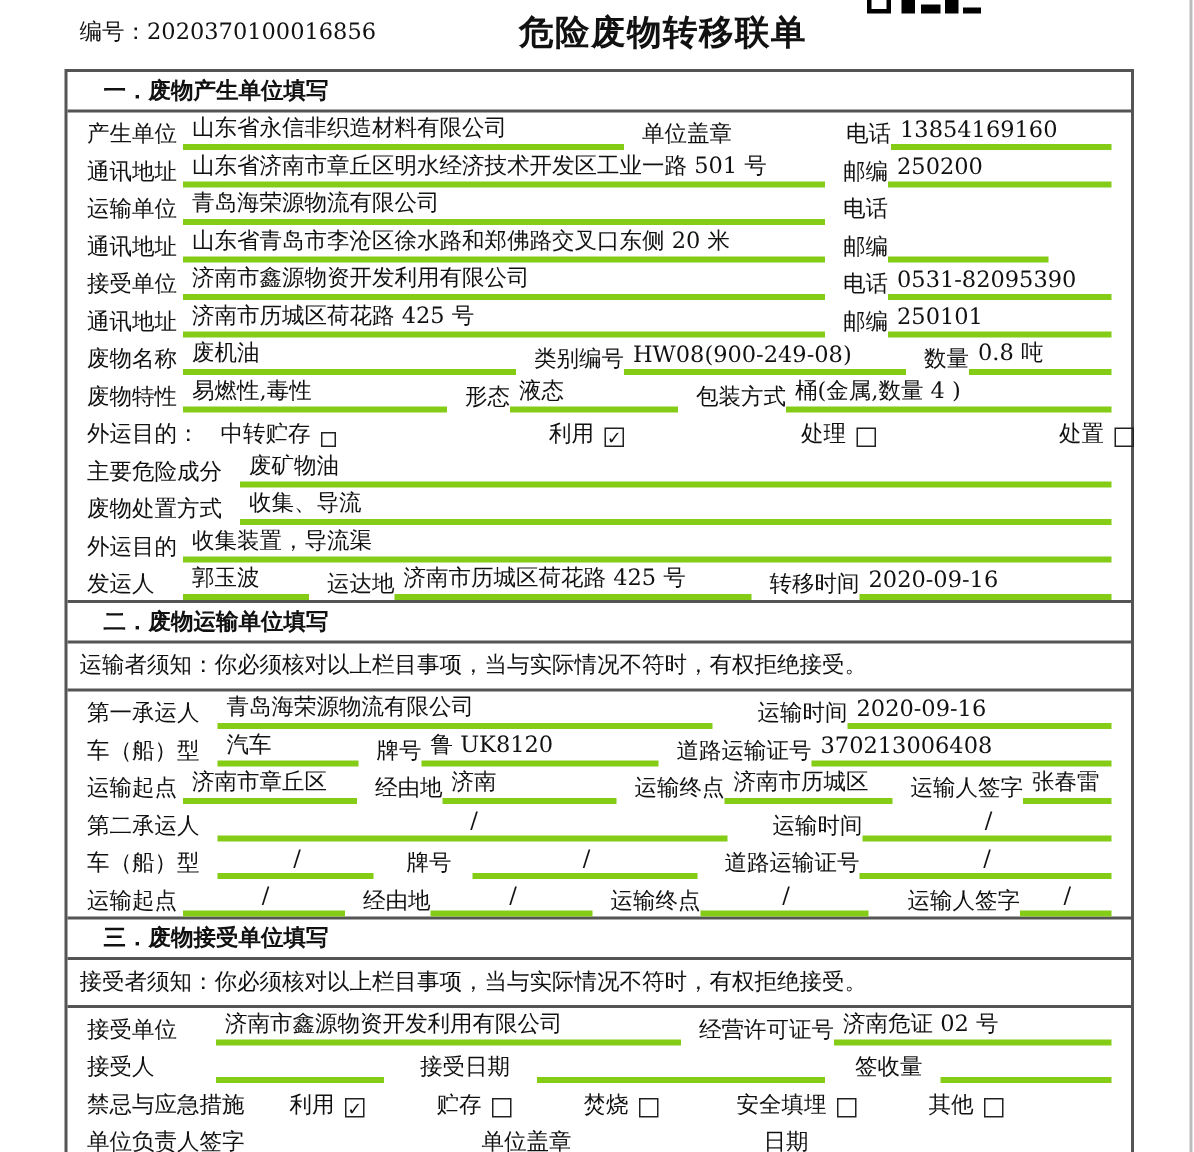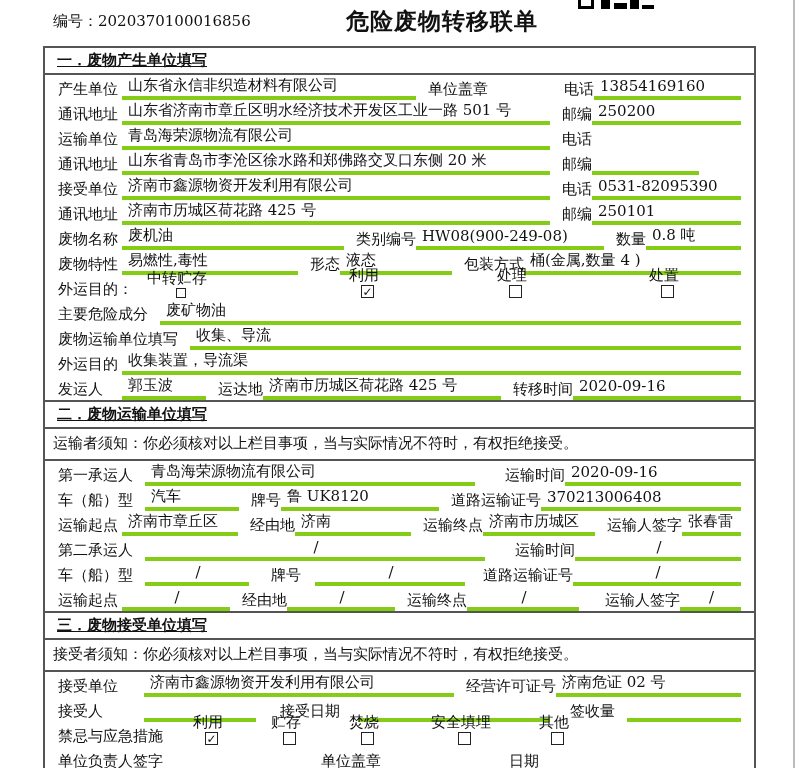--- a/index.html
+++ b/index.html
@@ -9,33 +9,33 @@
   
   .qr{position:absolute;left:578px;top:0;width:76px;height:9px;}
   .qr div{position:absolute;background:#000;}
   
   .head{position:relative;height:42px;padding-top:4px;}
   .docno{position:absolute;left:53px;top:12px;white-space:nowrap;}
   .title{text-align:center;font-size:23px;font-weight:bold;letter-spacing:1px;
          transform:translateX(44px);padding-top:2px;}
   
   .tbl{margin-left:43px;width:713px;border:2px solid #555;box-sizing:border-box;background:#fff;}
-  .sec-head{font-weight:bold;font-size:15px;padding:3px 0 3px 12px;border-bottom:2px solid #555;text-decoration:underline;}
+  .sec-head{font-weight:bold;font-size:15px;padding:3px 0 3px 24px;border-bottom:2px solid #555;}
   .sec-head.mid{border-top:2px solid #555;}
   .notice{padding:5px 8px 6px 8px;border-bottom:2px solid #555;}
   .row{display:flex;align-items:flex-end;height:25px;padding:0 13px;box-sizing:border-box;}
   .lab{white-space:nowrap;padding-bottom:1px;flex-shrink:0;}
   .w4{width:64px;}
   .uv{border-bottom:4px solid #84cc16;padding:0 4px 1px 6px;white-space:nowrap;
       overflow:hidden;flex-shrink:0;box-sizing:border-box;min-height:18px;}
   .fx{flex:1 1 auto;min-width:40px;}
   .slash{text-align:center;}
   .gap{margin-left:12px;}
   
-  .opt{display:inline-flex;align-items:center;white-space:nowrap;padding-bottom:1px;flex-direction:column;}
+  .opt{display:inline-flex;align-items:flex-end;white-space:nowrap;padding-bottom:1px;}
   .chk{width:13px;height:13px;border:1.5px solid #222;display:inline-flex;align-items:center;
        justify-content:center;font-size:12px;line-height:12px;margin-left:7px;margin-bottom:1px;
        font-family:"DejaVu Sans","Liberation Sans",sans-serif;box-sizing:border-box;}
 </style>
 </head>
 <body>
 
 <div class="right-edge"></div>
 
 <div class="qr">
@@ -136,21 +136,21 @@
       <span class="chk"></span>
     </span>
   </div>
 
   <div class="row">
     <span class="lab">主要危险成分</span>
     <span class="uv fx" style="margin-left:12px">废矿物油</span>
   </div>
 
   <div class="row">
-    <span class="lab">废物运输单位填写</span>
+    <span class="lab">废物处置方式</span>
     <span class="uv fx" style="margin-left:12px">收集、导流</span>
   </div>
 
   <div class="row">
     <span class="lab w4">外运目的</span>
     <span class="uv fx">收集装置，导流渠</span>
   </div>
 
   <div class="row">
     <span class="lab w4">发运人</span>

